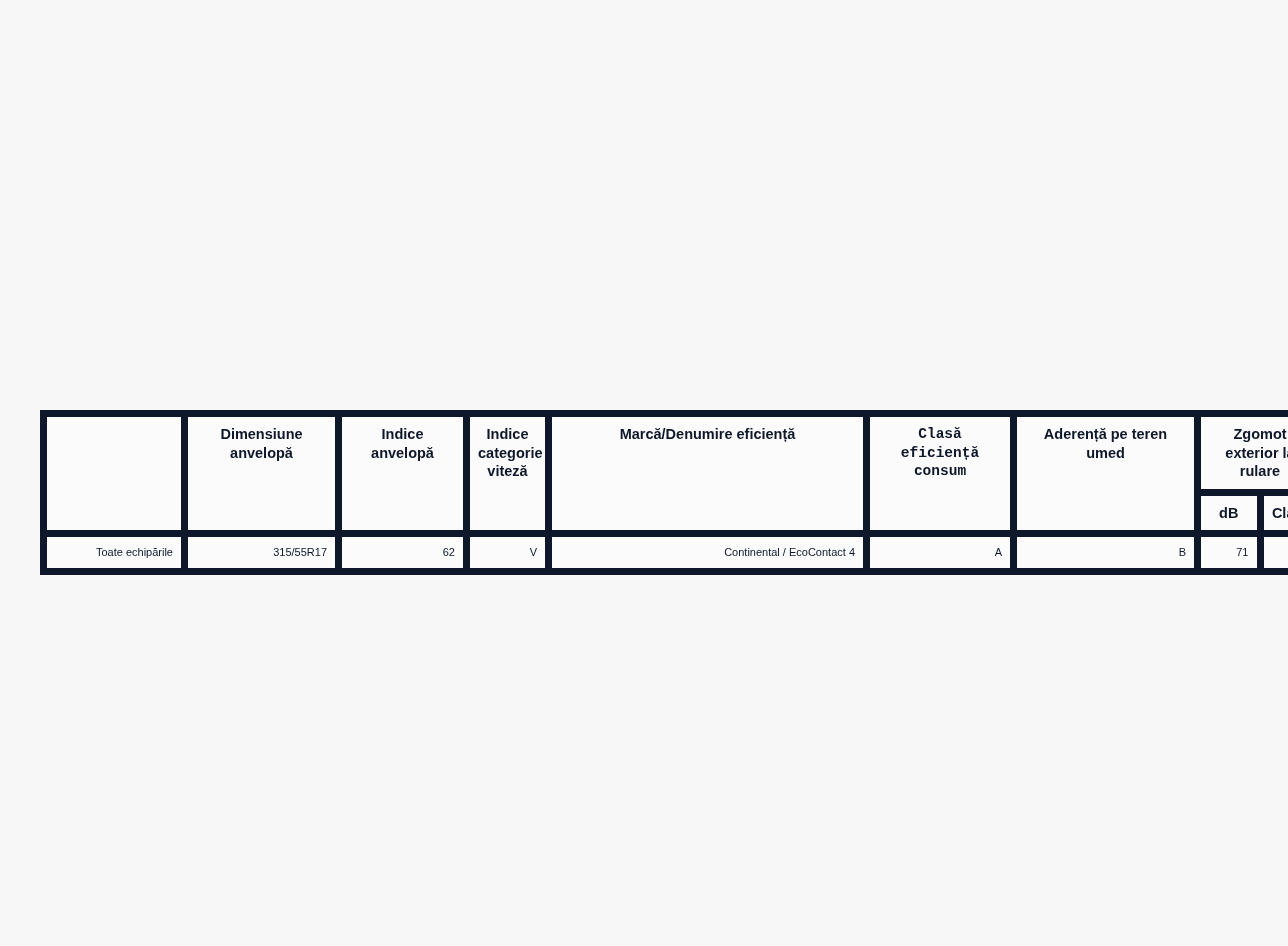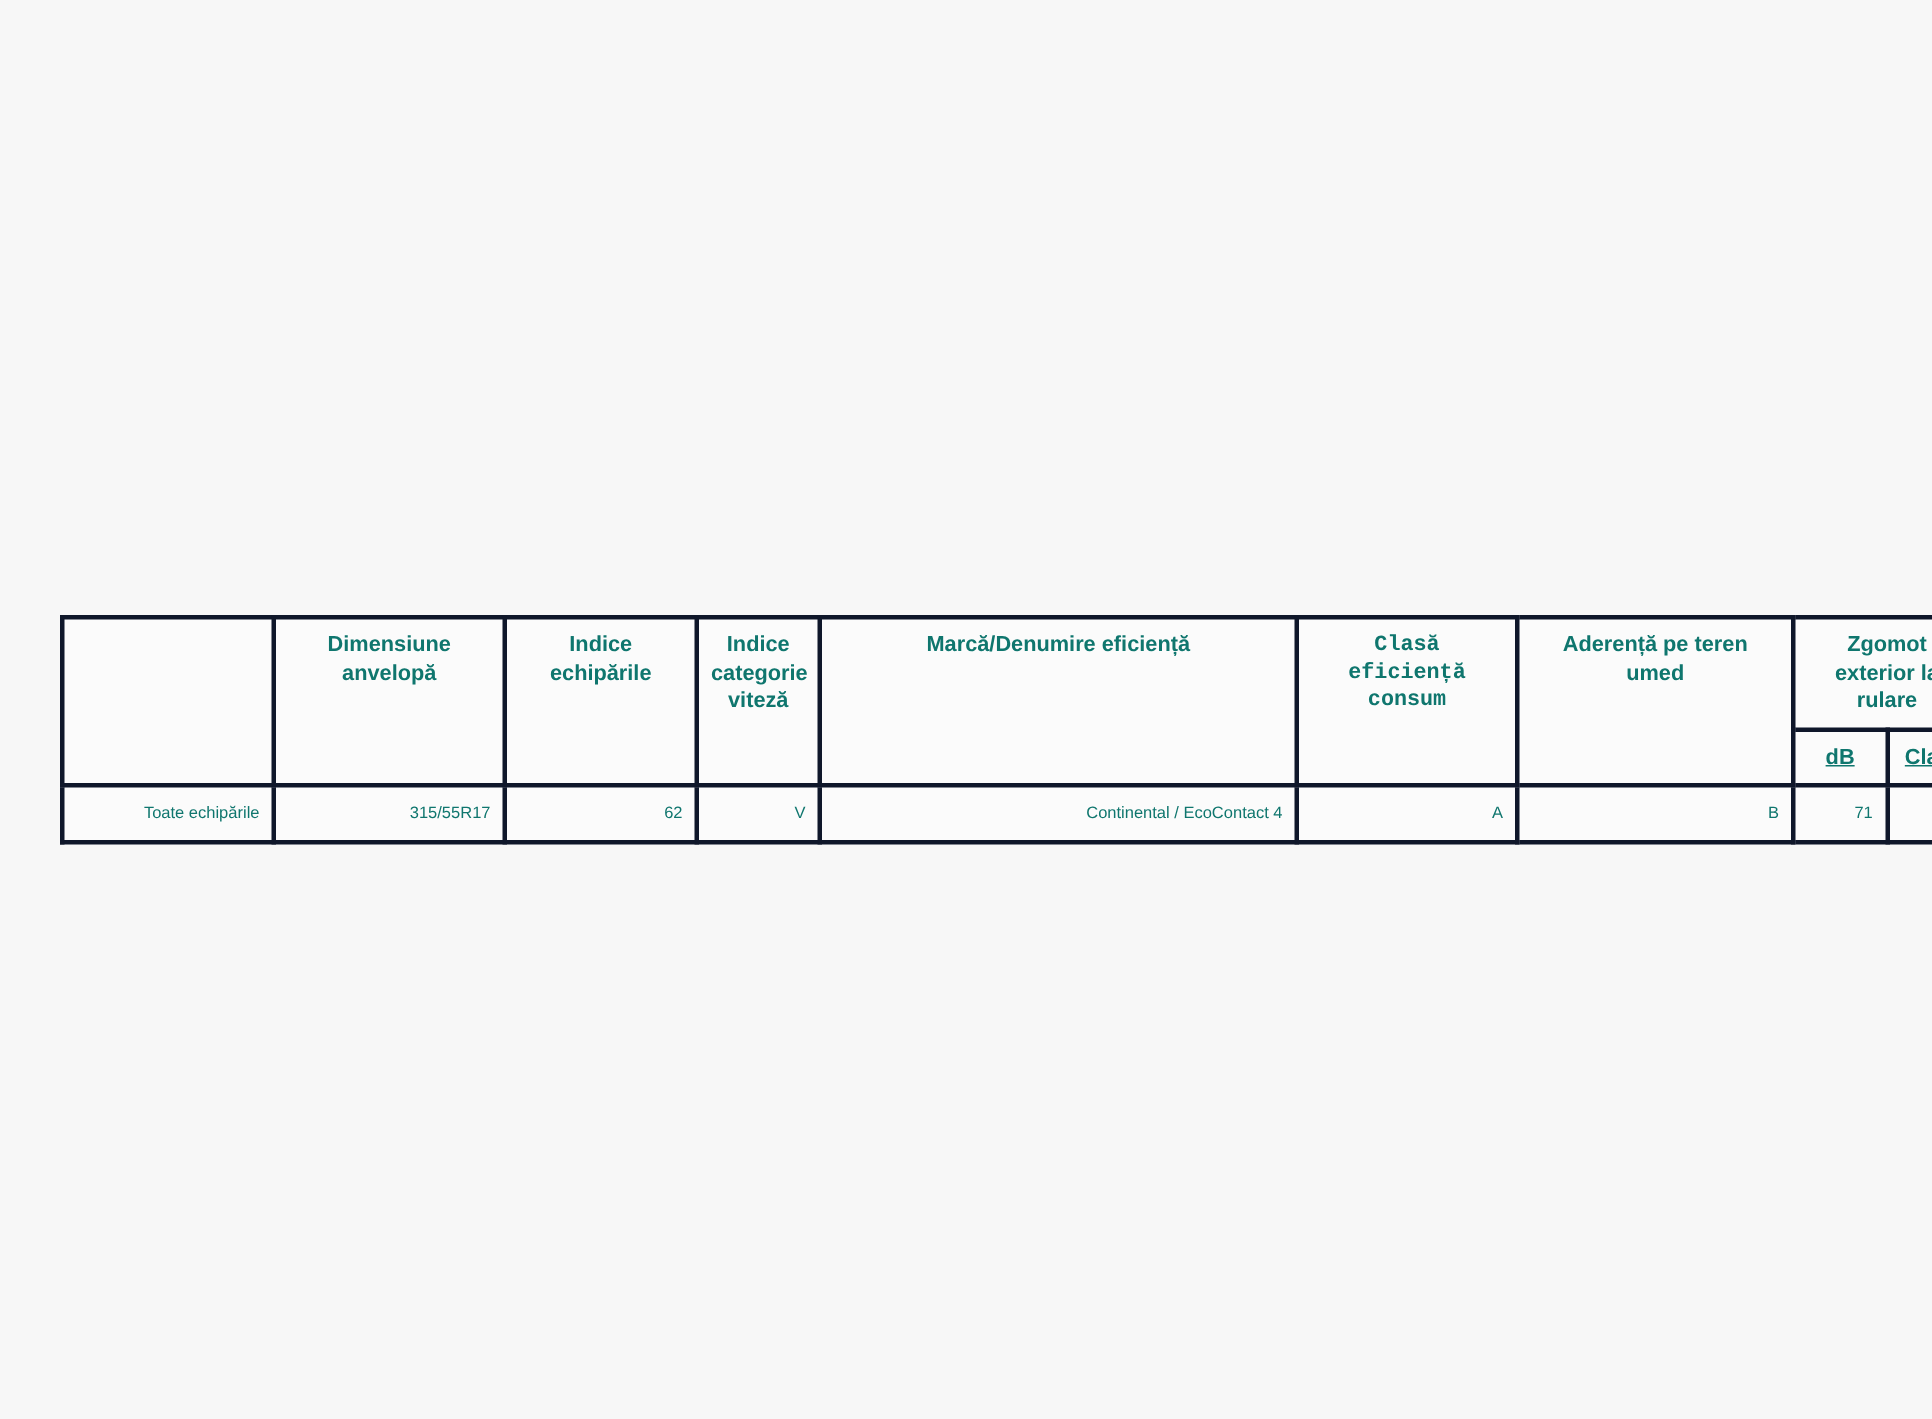--- a/index.html
+++ b/index.html
@@ -24,23 +24,23 @@
   table.tyre-table {
     width: 1198px;
     border-collapse: collapse;
     table-layout: fixed;
     background: #fbfbfb;
     border: 2px solid #1d1d23;
   }
 
   table.tyre-table th,
   table.tyre-table td {
-    border: 3px solid #0f172a;
+    border: 7px solid #0f172a;
     background: #fbfbfb;
-    color: #0f766e;
+    color: #0f172a;
     vertical-align: top;
     box-sizing: border-box;
   }
 
   table.tyre-table thead th {
     font-size: 14.5px;
     font-weight: bold;
     line-height: 1.28;
     text-align: center;
     padding: 8px 8px 8px 8px;
@@ -59,21 +59,20 @@
     padding: 8px 8px 6px 8px;
     border-bottom: 1px solid #1d1d23;
   }
   th.noise-sub {
     font-size: 14.5px;
     font-weight: bold;
     text-align: center;
     padding: 3px 8px 4px 8px;
     vertical-align: middle;
     height: 24px;
-    text-decoration: underline;
   }
   th.sub-db    { width: 56px; }
   th.sub-class { width: 69px; }
 
   
   th.span2 {
     vertical-align: top;
   }
 
   table.tyre-table tbody td {
@@ -88,21 +87,21 @@
 </style>
 </head>
 <body>
 
 <div id="tyre-label-wrapper">
   <table class="tyre-table">
     <thead>
       <tr>
         <th class="col-blank span2" rowspan="2"></th>
         <th class="col-dim span2" rowspan="2">Dimensiune anvelopă</th>
-        <th class="col-load span2" rowspan="2">Indice echipările</th>
+        <th class="col-load span2" rowspan="2">Indice anvelopă</th>
         <th class="col-speed span2" rowspan="2">Indice categorie viteză</th>
         <th class="col-brand span2" rowspan="2">Marcă/Denumire eficiență</th>
         <th class="col-eff span2" rowspan="2">Clasă eficiență consum</th>
         <th class="col-wet span2" rowspan="2">Aderență pe teren umed</th>
         <th class="col-noise noise-group" colspan="2">Zgomot exterior la rulare</th>
       </tr>
       <tr>
         <th class="noise-sub sub-db">dB</th>
         <th class="noise-sub sub-class">Clasa</th>
       </tr>

